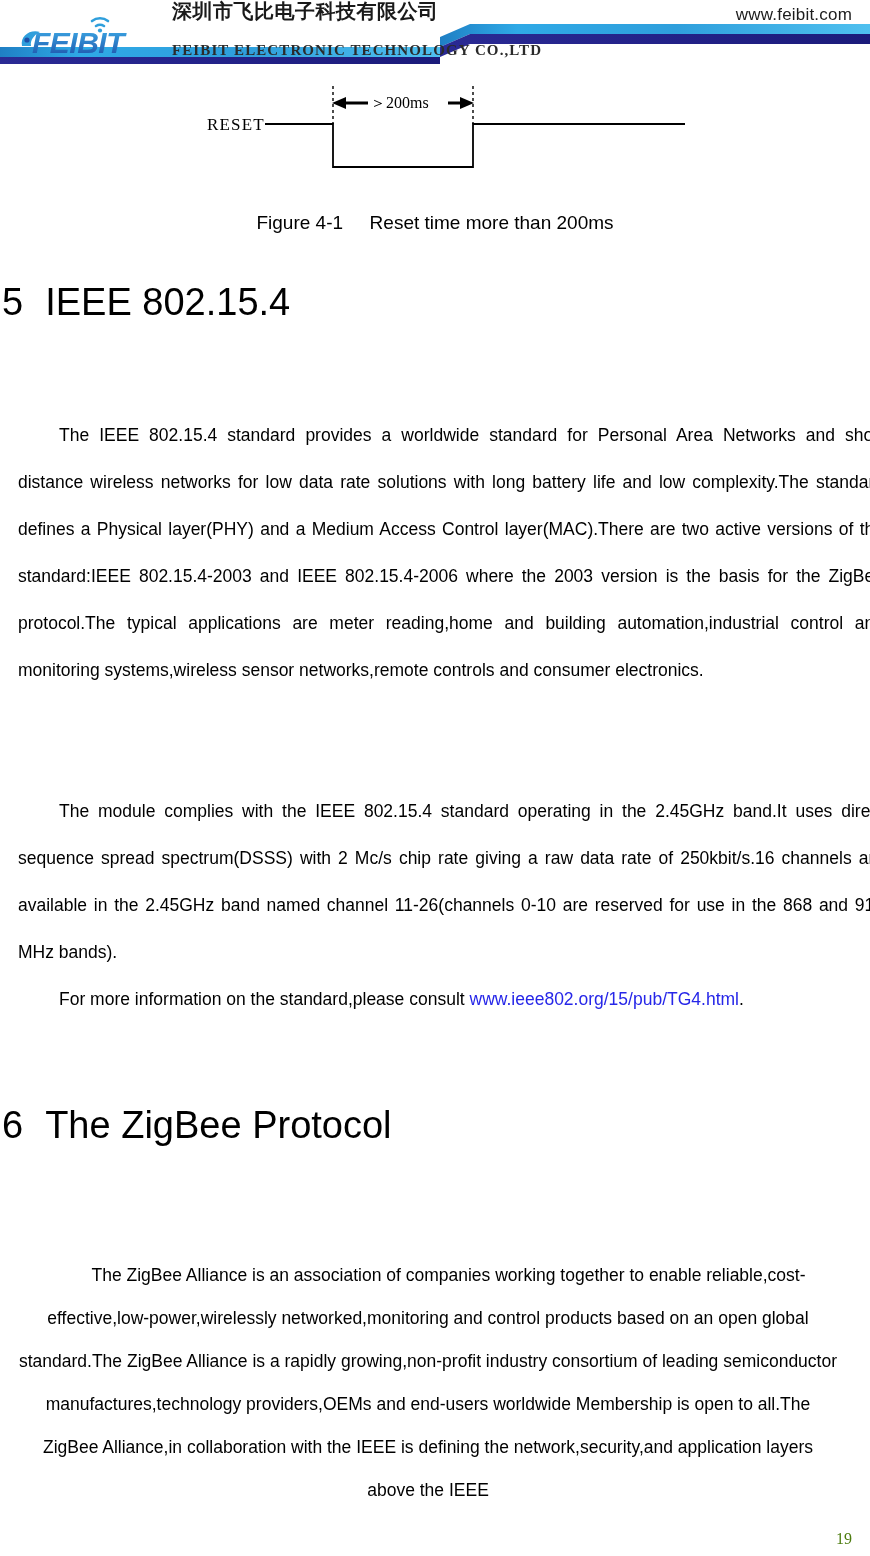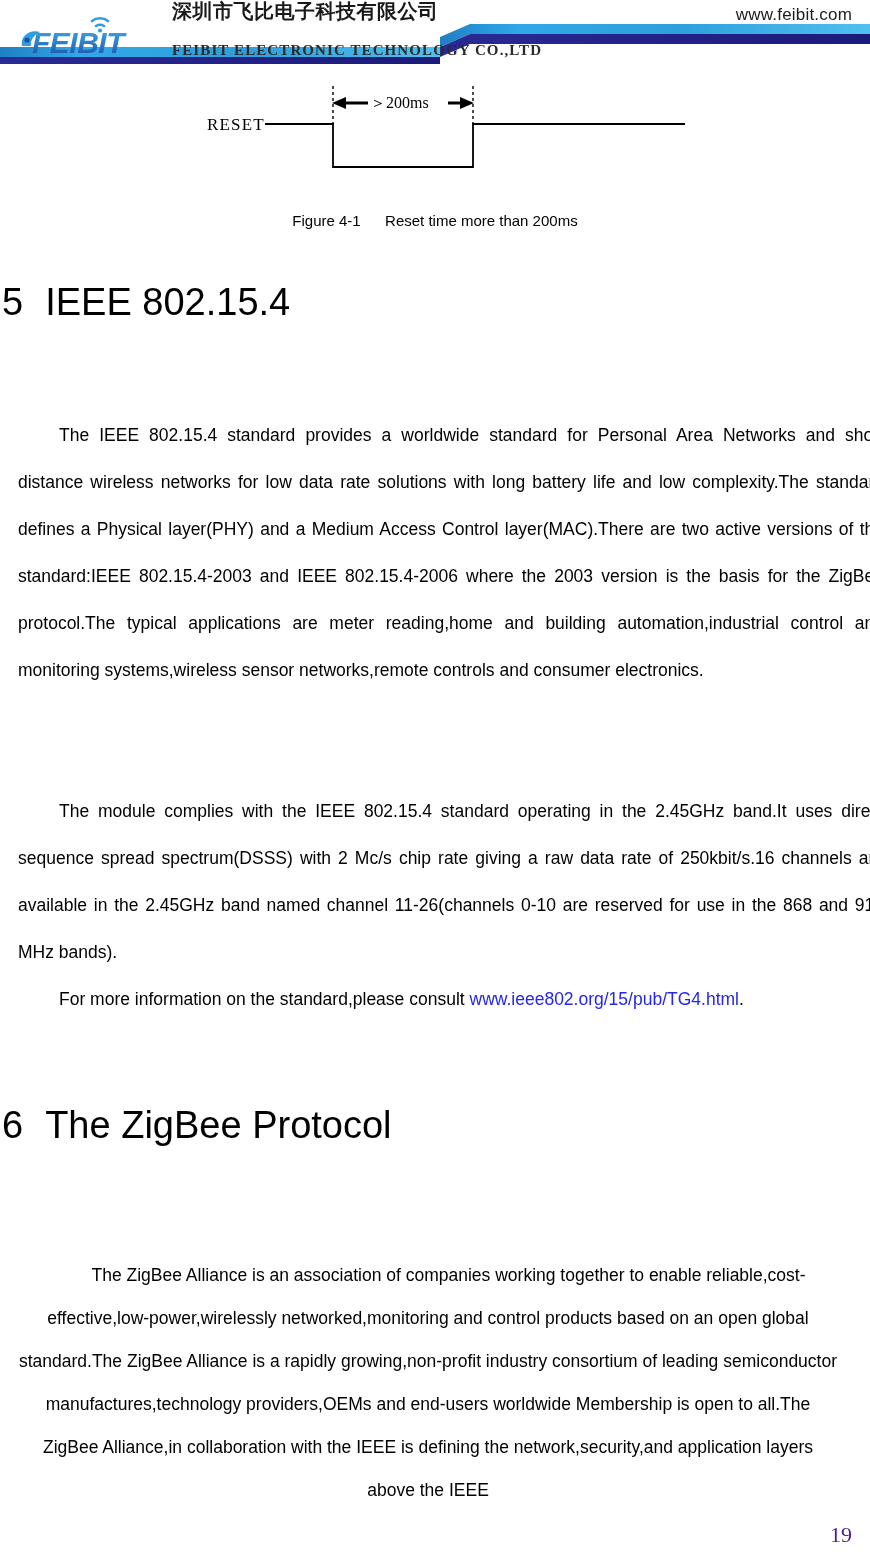--- a/index.html
+++ b/index.html
@@ -87,21 +87,21 @@
     left: 0; top: 78px;
     width: 870px;
     height: 110px;
   }
   .figure-caption {
     position: absolute;
     left: 0; top: 212px;
     width: 870px;
     text-align: center;
     font-family: "Liberation Sans", sans-serif;
-    font-size: 15px;
+    font-size: 19px;
     color: #000;
   }
   .figure-caption .gap { display: inline-block; width: 16px; }
 
   
   .content {
     position: absolute;
     left: 0; top: 0;
     width: 870px;
   }
@@ -145,22 +145,22 @@
     color: #2626e8;
     text-decoration: none;
   }
 
   
   .page-number {
     position: absolute;
     right: 18px;
     bottom: 8px;
     font-family: "Liberation Serif", serif;
-    font-size: 22px;
-    color: #4c1d95;
+    font-size: 16px;
+    color: #4d7c0f;
   }
 </style>
 </head>
 <body>
 
 <div class="page-header">
 
   <svg class="header-band" width="870" height="72" viewBox="0 0 870 72" xmlns="http://www.w3.org/2000/svg">
     <defs>
       <linearGradient id="gLight" x1="0" y1="0" x2="1" y2="0">

